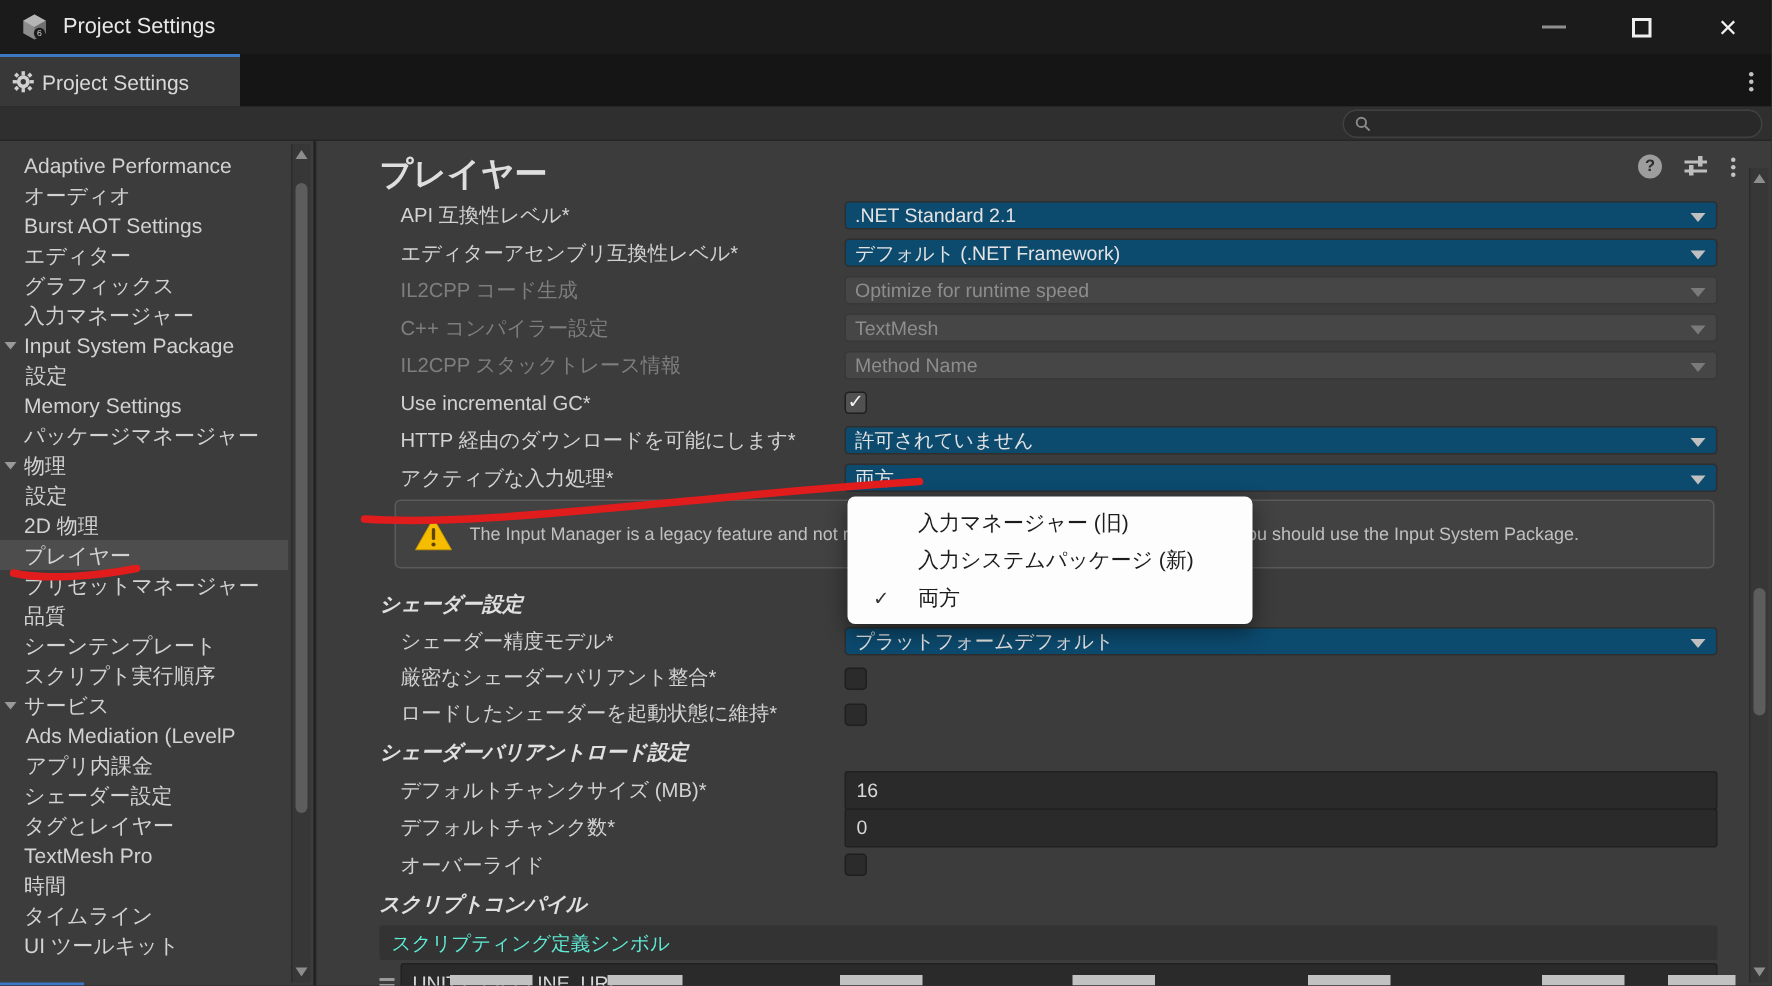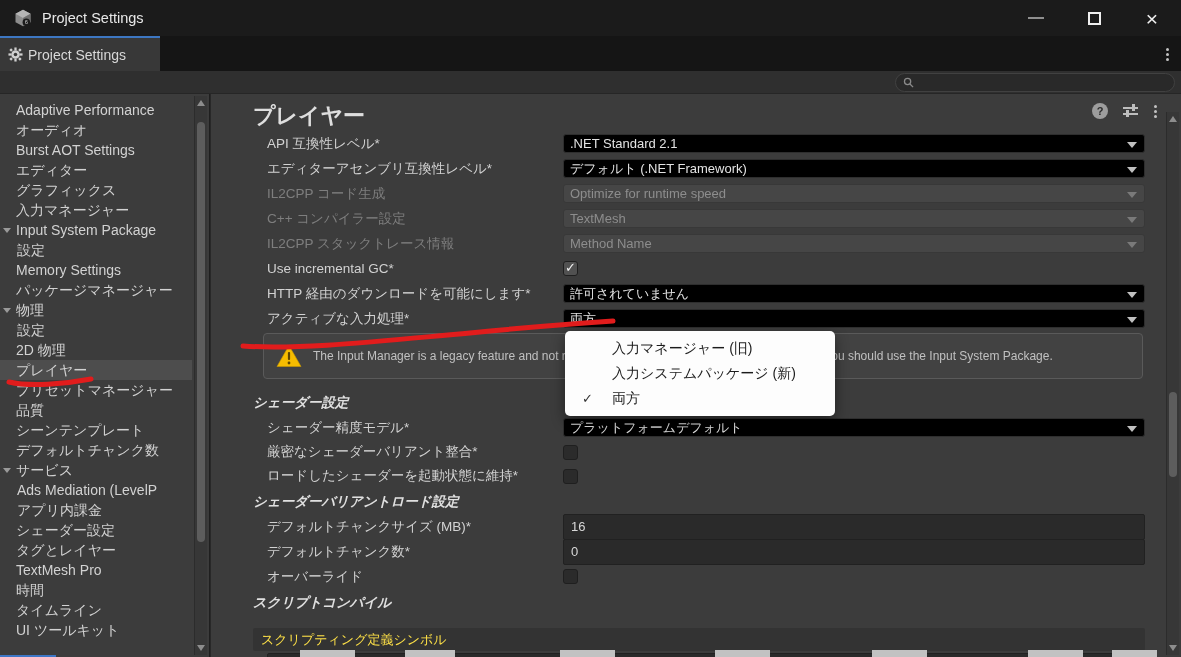--- a/index.html
+++ b/index.html
@@ -68,21 +68,21 @@
   .preset-icon i:nth-child(2) { top:9px; }
   .preset-icon b { position:absolute; width:3px; height:7px; background:#bdbdbd; display:block; }
   .preset-icon b:nth-child(3) { left:9px; top:0; }
   .preset-icon b:nth-child(4) { left:3px; top:6px; }
   
   .form { position:absolute; left:42px; top:37px; width:892px; }
   .frow { display:flex; align-items:center; height:25px; }
   .frow .lbl { width:310px; padding-left:14px; color:#d2d2d2; white-space:nowrap; overflow:hidden; }
   .frow.disabled .lbl { color:#7e7e7e; }
   .ctrl { flex:1; display:flex; align-items:center; }
-  .select { position:relative; flex:1; height:19px; background:#000000;
+  .select { position:relative; flex:1; height:19px; background:#0c4a6e;
     border:1px solid #2e2e2e; border-radius:3px; display:flex; align-items:center;
     padding:0 20px 0 6px; font-size:13px; color:#e3e3e3; white-space:nowrap; overflow:hidden; }
   .select::after { content:""; position:absolute; right:7px; top:7px; width:0; height:0;
     border-left:5px solid transparent; border-right:5px solid transparent;
     border-top:6px solid #c0c0c0; }
   .frow.disabled .select { background:#464646; color:#8d8d8d; border-color:#383838; }
   .frow.disabled .select::after { border-top-color:#7a7a7a; }
   .checkbox { width:15px; height:15px; background:#2b2b2b; border:1px solid #1f1f1f;
     border-radius:3px; position:relative; }
   .checkbox.checked { background:#515151; }
@@ -93,22 +93,22 @@
     font-size:13px; color:#d8d8d8; }
   .section { height:24px; display:flex; align-items:flex-end; padding-bottom:3px;
     font-weight:bold; color:#e0e0e0;font-style:italic; }
   .section.tall { height:26px; }
   
   .warnbox { margin:2px 2px 12px 10px; height:46px; background:#424242;
     border:1px solid #5a5a5a; border-radius:4px; display:flex; align-items:center;
     padding:0 12px; gap:11px; }
   .warn-text { color:#c0c0c0; font-size:12px; white-space:nowrap; overflow:hidden; }
   
-  .define-header { margin-top:13px; height:23px; background:#333333; border-radius:2px;
-    display:flex; align-items:center; padding-left:8px; color:#fde047; font-size:13px; }
+  .define-header { margin-top:2px; height:23px; background:#333333; border-radius:2px;
+    display:flex; align-items:center; padding-left:8px; color:#5eead4; font-size:13px; }
   .define-row { margin-top:5px; display:flex; align-items:center; position:relative; height:20px; }
   .drag-handle { width:10px; margin-right:4px; }
   .drag-handle i { display:block; width:10px; height:2px; background:#9a9a9a; margin:2px 0; }
   
   .menu { position:absolute; left:565px; top:331px; width:270px; z-index:55;
     background:#fdfdfd; border-radius:5px; padding:5px 0;
     box-shadow:0 5px 14px rgba(0,0,0,.45); }
   .menu-item { position:relative; height:25px; line-height:25px; padding-left:47px;
     color:#1c1c1c; font-size:14px; white-space:nowrap; }
   .mi-check { position:absolute; left:17px; top:0; color:#333333; font-size:13px; }
@@ -188,21 +188,21 @@
     <div class="side-item child">設定</div>
     <div class="side-item">Memory Settings</div>
     <div class="side-item">パッケージマネージャー</div>
     <div class="side-item"><span class="fold"></span><span>物理</span></div>
     <div class="side-item child">設定</div>
     <div class="side-item">2D 物理</div>
     <div class="side-item selected">プレイヤー</div>
     <div class="side-item">プリセットマネージャー</div>
     <div class="side-item">品質</div>
     <div class="side-item">シーンテンプレート</div>
-    <div class="side-item">デフォルトチャンク数</div>
+    <div class="side-item">スクリプト実行順序</div>
     <div class="side-item"><span class="fold"></span><span>サービス</span></div>
     <div class="side-item child">Ads Mediation (LevelP</div>
     <div class="side-item child">アプリ内課金</div>
     <div class="side-item">シェーダー設定</div>
     <div class="side-item">タグとレイヤー</div>
     <div class="side-item">TextMesh Pro</div>
     <div class="side-item">時間</div>
     <div class="side-item">タイムライン</div>
     <div class="side-item">UI ツールキット</div>
   </div>

